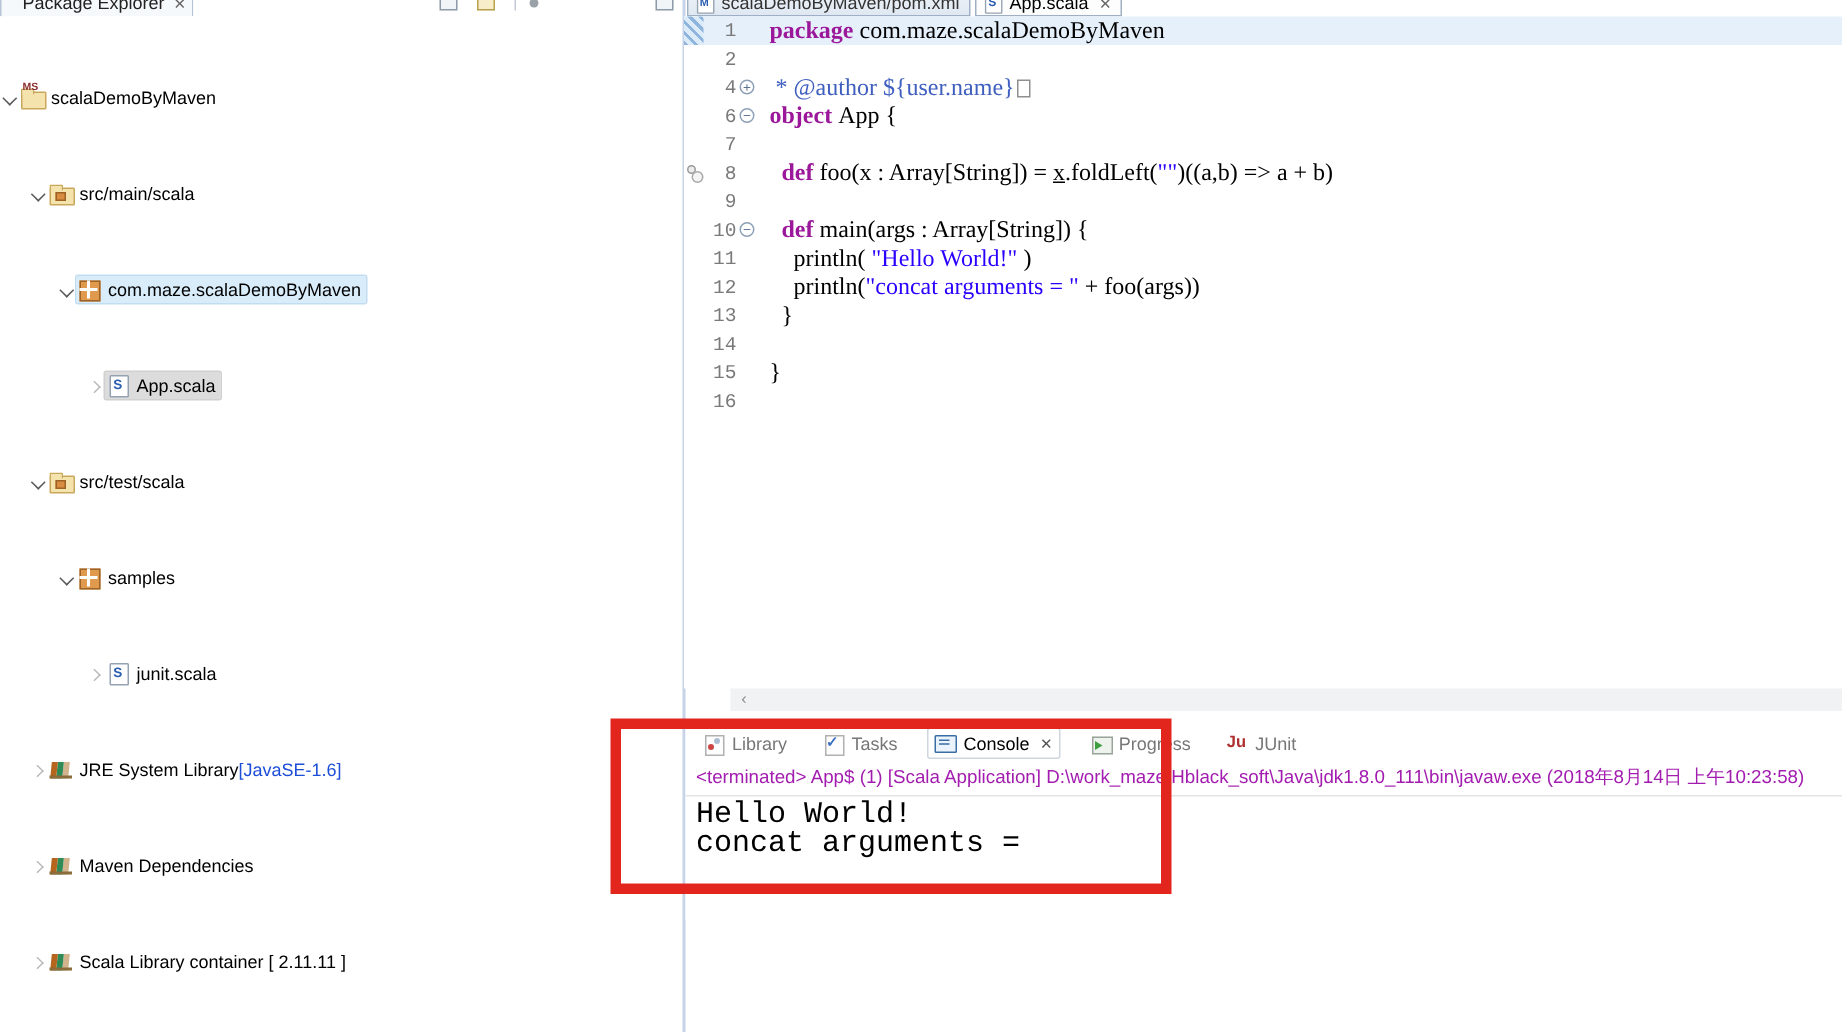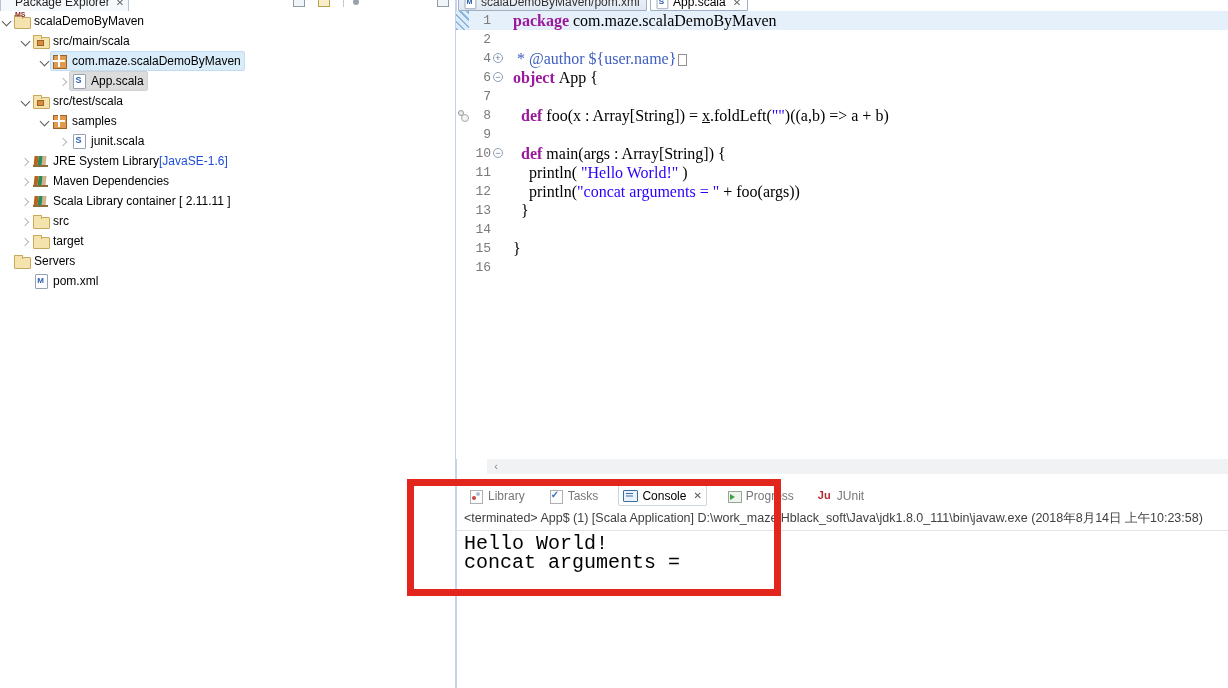--- a/index.html
+++ b/index.html
@@ -14,21 +14,21 @@
   .view-tabbar { position:relative; height:11px; overflow:hidden; }
   .view-tab { position:absolute; left:0; top:-9px; height:20px; padding:3px 4px 0 14px; background:#f6f9fc;
               border:1px solid #b6c4d5; border-bottom:none; border-radius:3px 3px 0 0; white-space:nowrap; }
   .view-tab .ttl { font-size:12px; color:#222; }
   .tclose { display:inline-block; margin-left:6px; font-size:10px; color:#666; }
   .mini-ico { position:absolute; top:-3px; width:12px; height:10px; border:1px solid #8d9aa8; background:#f2f5f8; }
   .mini-sep { position:absolute; top:-2px; width:1px; height:9px; background:#c2c9d2; }
   .mini-dot { position:absolute; top:-1px; width:6px; height:6px; border-radius:50%; background:#9aa1a9; }
 
   .tree { position:absolute; left:0; top:11px; right:2px; }
-  .trow { position:relative; height:20px; line-height:20px; white-space:nowrap; display:flex; align-items:center; }
+  .trow { position:relative; height:20px; line-height:20px; white-space:nowrap; display:flex; align-items:center;margin-top:44px; }
   .exp { width:13px; height:13px; display:inline-block; position:relative; flex:0 0 13px; }
   .exp.expanded::before { content:""; position:absolute; left:3px; top:3px; width:6px; height:6px;
       border-right:1.6px solid #5a5a5a; border-bottom:1.6px solid #5a5a5a; transform:rotate(45deg); }
   .exp.collapsed::before { content:""; position:absolute; left:3px; top:4px; width:5px; height:5px;
       border-right:1.6px solid #b9b9b9; border-bottom:1.6px solid #b9b9b9; transform:rotate(-45deg); }
   .sel { display:inline-flex; align-items:center; height:18px; padding:0 3px 0 1px; border-radius:1px; }
   .sel.blue { background:#d9ecfa; outline:1px solid #c2ddf2; }
   .sel.gray { background:#dcdcdc; outline:1px solid #d0d0d0; }
   .tlabel { padding-left:4px; }
   .tsuffix { color:#1d4ed8; }
@@ -107,21 +107,21 @@
   .problems-icon::after { content:""; position:absolute; left:3px; top:7px; width:4px; height:4px; background:#cc4444; border-radius:50%;
     box-shadow:4px -4px 0 #aebdd4; }
   .tasks-icon::before { content:""; position:absolute; left:1px; top:1px; width:11px; height:12px; background:#fdfdfd; border:1px solid #b0b0b0; }
   .tasks-icon::after { content:"✓"; position:absolute; left:2px; top:0px; color:#3a6ec2; font-size:10px; font-weight:bold; }
   .console-icon::before { content:""; position:absolute; left:0; top:1px; width:13px; height:10px; background:#eaf2fb; border:1.5px solid #3a6ea5; border-radius:1px; }
   .console-icon::after { content:""; position:absolute; left:3px; top:4px; width:7px; height:1.5px; background:#3a6ea5; box-shadow:0 2.5px 0 #3a6ea5; }
   .progress-icon::before { content:""; position:absolute; left:1px; top:2px; width:12px; height:10px; background:#eef3ee; border:1px solid #9aa49a; }
   .progress-icon::after { content:""; position:absolute; left:3px; top:5px; width:0; height:0; border-left:5px solid #3f9e3f; border-top:3px solid transparent; border-bottom:3px solid transparent; }
   .junit-icon::before { content:"Ju"; position:absolute; left:0; top:0; color:#b03030; font-size:11px; font-weight:bold; }
   .ctab .tclose { font-size:10px; color:#555; margin-left:2px; }
-  .cstatus { padding:2px 0 3px 7px; color:#404040; font-size:12.5px; border-bottom:1px solid #e4e4e4; white-space:nowrap; }
+  .cstatus { padding:2px 0 3px 7px; color:#a21caf; font-size:12.5px; border-bottom:1px solid #e4e4e4; white-space:nowrap; }
   .cout { padding:3px 0 0 7px; font-family:"Liberation Mono", monospace; font-size:20px; line-height:19px; white-space:pre; }
 
   
   .annotation { position:absolute; left:407px; top:479px; width:374px; height:117px;
                 border:7px solid #e2261d; z-index:60; pointer-events:none; }
 </style>
 </head>
 <body>
 
 <div class="app">

